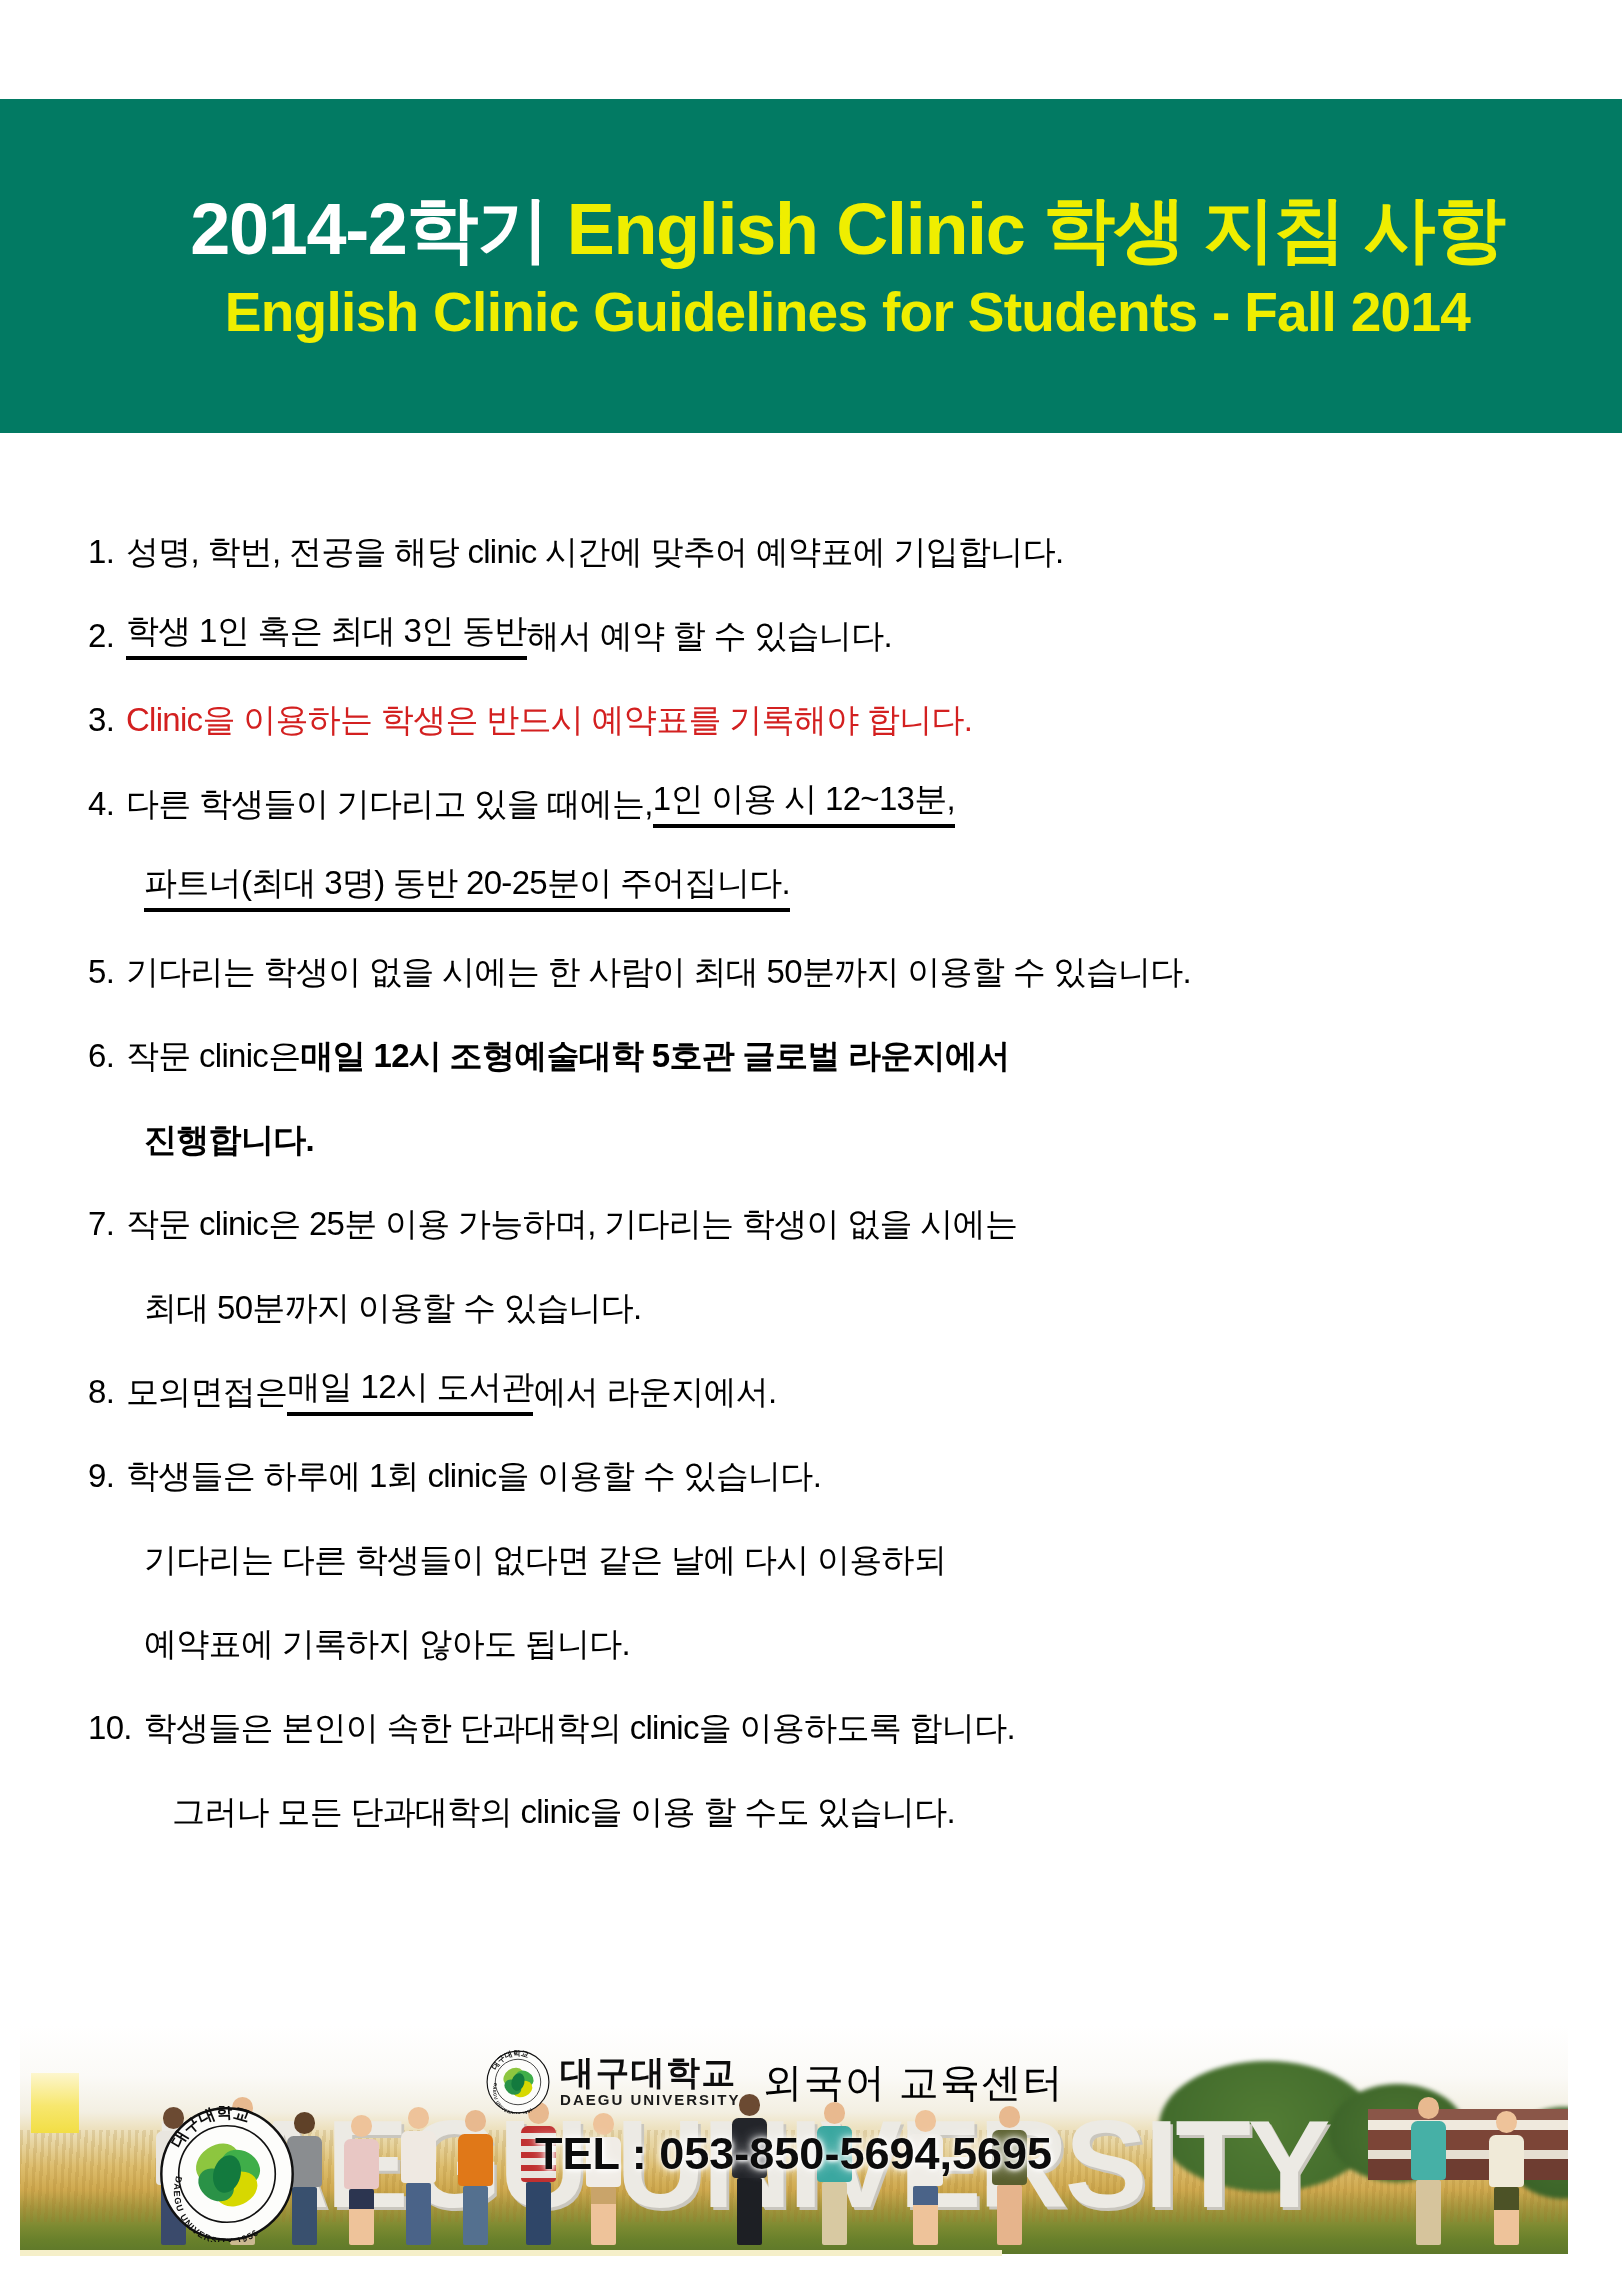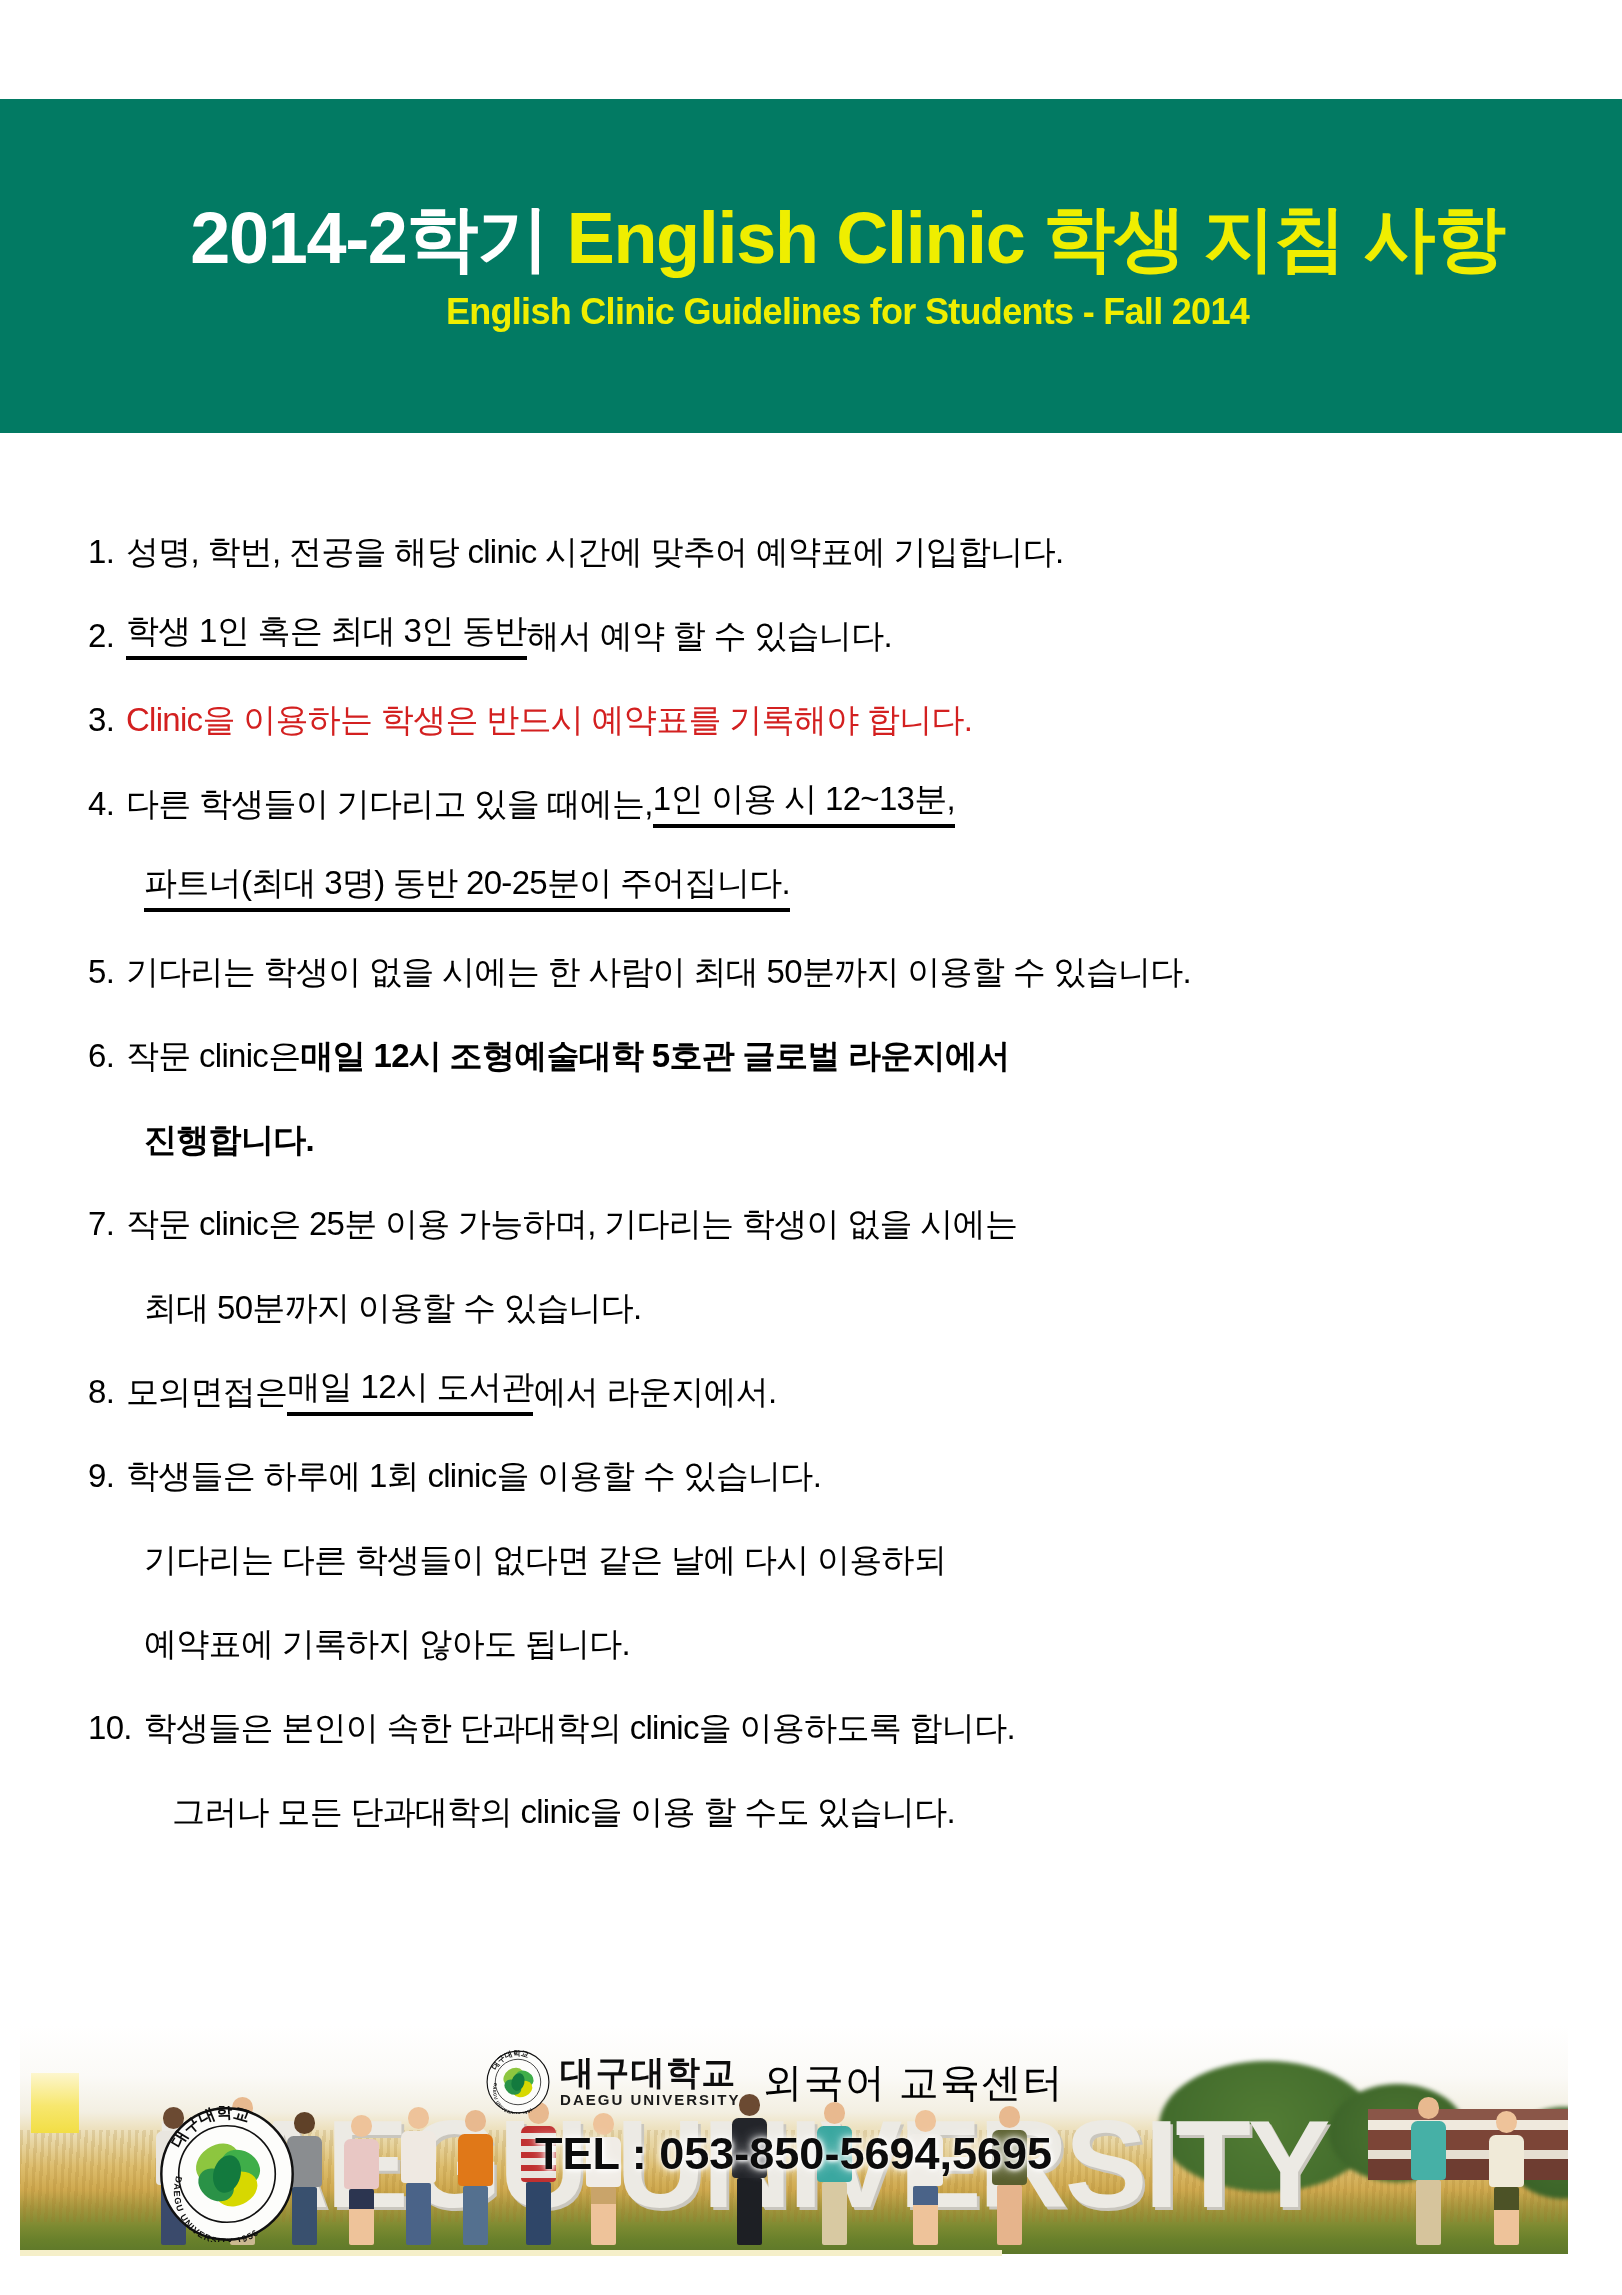--- a/index.html
+++ b/index.html
@@ -15,21 +15,21 @@
     row-gap:20px;
     padding-left:36px;
   }
   .banner-line1{
     font-size:72px;font-weight:bold;letter-spacing:-1.3px;white-space:nowrap;
     line-height:1;
   }
   .banner-line1 .white-part{color:#ffffff;}
   .banner-line1 .yellow-part{color:#efee00;}
   .banner-line2{
-    font-size:36px;font-weight:bold;color:#efee00;letter-spacing:-0.7px;
+    font-size:55px;font-weight:bold;color:#efee00;letter-spacing:-0.7px;
     white-space:nowrap;line-height:1;
   }
   
   .list{position:absolute;left:88px;top:510px;width:1498px;}
   .g-line{
     height:84px;display:flex;align-items:center;white-space:nowrap;
     font-size:33px;letter-spacing:-0.7px;line-height:1.15;
   }
   .g-line .n{margin-right:11.8px;}
   .g-line.cont{padding-left:56px;}

